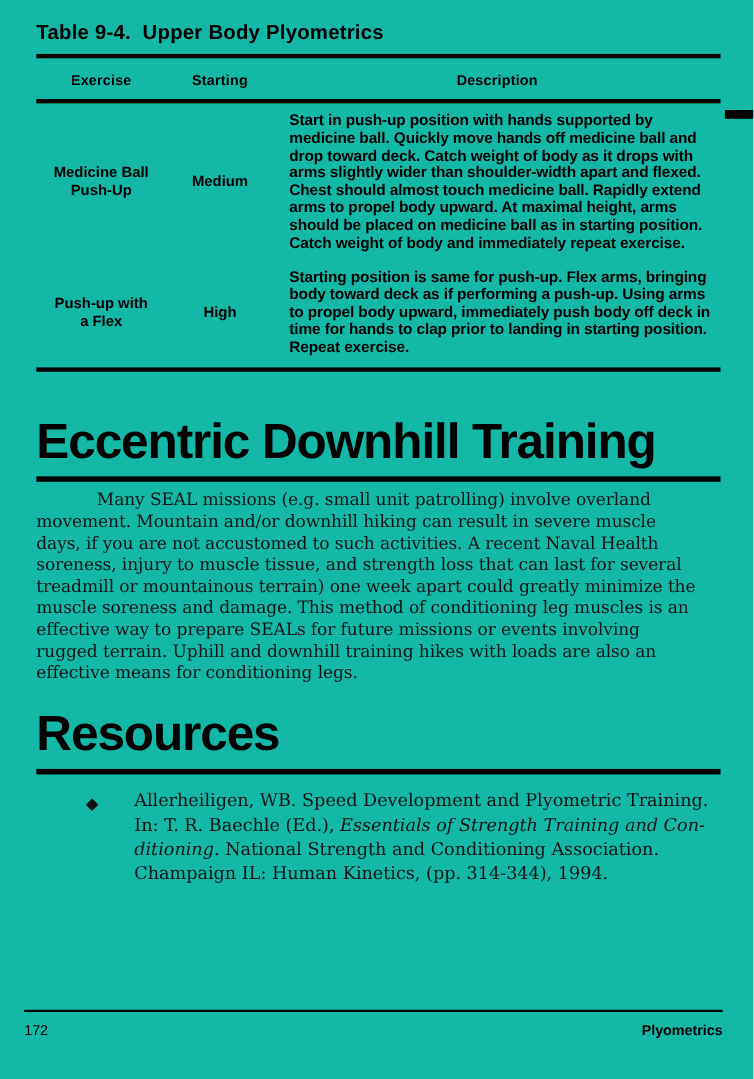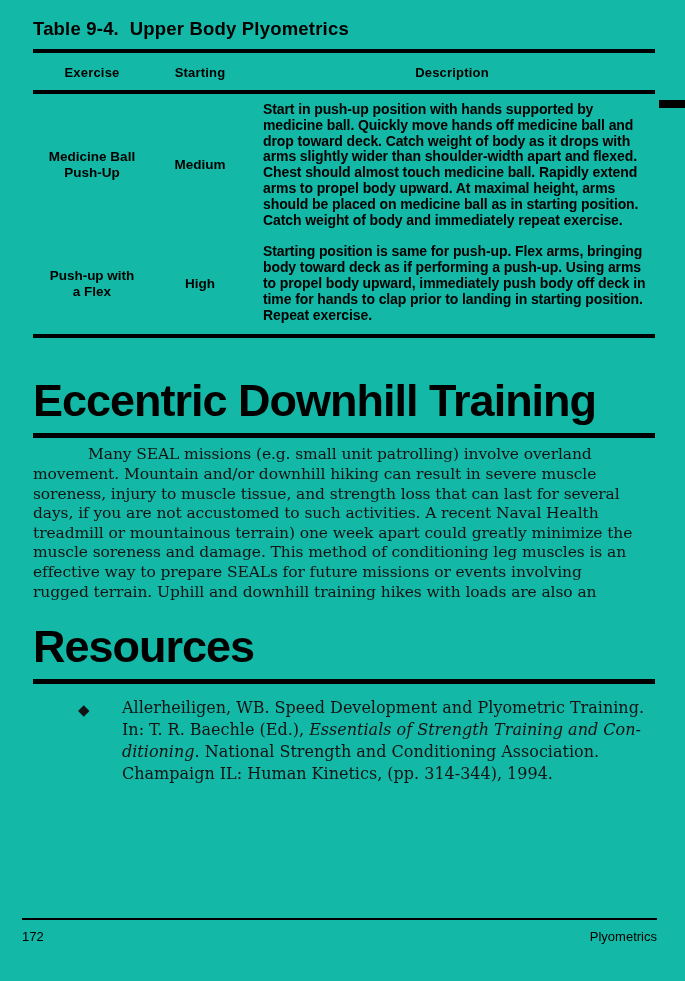--- a/index.html
+++ b/index.html
@@ -48,21 +48,21 @@
   .diamond{width:18px;margin-left:45px;margin-right:26px;font-size:15px;
     padding-top:2px;font-family:"DejaVu Sans",sans-serif;}
   .cite{width:520px;}
   .cite .cline{white-space:nowrap;}
   .cite .it{font-style:italic;}
 
   
   .footer{position:absolute;left:22px;right:28px;top:918px;}
   .footer-rule{height:2px;background:#000;}
   .footer-row{display:flex;justify-content:space-between;margin-top:9px;font-size:13px;}
-  .footer-label{font-weight:normal;margin-left:32px;}
+  .footer-label{font-weight:bold;margin-left:32px;}
 
   
   .artifact{position:absolute;right:0;top:100px;width:26px;height:8px;background:#000;}
 </style>
 </head>
 <body>
 
 <div class="page">
 
   <div class="table-title">Table 9-4.  Upper Body Plyometrics</div>
@@ -98,26 +98,27 @@
   </div>
 
   <div class="rule rule4 table-bottom-rule"></div>
 
   <div class="h1">Eccentric Downhill Training</div>
   <div class="rule rule5 h1-rule"></div>
 
   <div class="body-par">
     <div class="line indent">Many SEAL missions (e.g. small unit patrolling) involve overland</div>
     <div class="line">movement. Mountain and/or downhill hiking can result in severe muscle</div>
+    <div class="line">days, if you are not accustomed to such activities. A recent Naval Health</div>
     <div class="line">soreness, injury to muscle tissue, and strength loss that can last for several</div>
-    <div class="line">days, if you are not accustomed to such activities. A recent Naval Health</div>
     <div class="line">treadmill or mountainous terrain) one week apart could greatly minimize the</div>
     <div class="line">muscle soreness and damage. This method of conditioning leg muscles is an</div>
     <div class="line">effective way to prepare SEALs for future missions or events involving</div>
     <div class="line">rugged terrain. Uphill and downhill training hikes with loads are also an</div>
+    <div class="line">effective means for conditioning legs.</div>
   </div>
 
   <div class="h1 resources">Resources</div>
   <div class="rule rule5 h1-rule"></div>
 
   <div class="bullet-row">
     <div class="diamond">◆</div>
     <div class="cite">
       <div class="cline">Allerheiligen, WB. Speed Development and Plyometric Training.</div>
       <div class="cline"><span>In: T. R. Baechle (Ed.), </span><span class="it">Essentials of Strength Training and Con-</span></div>

